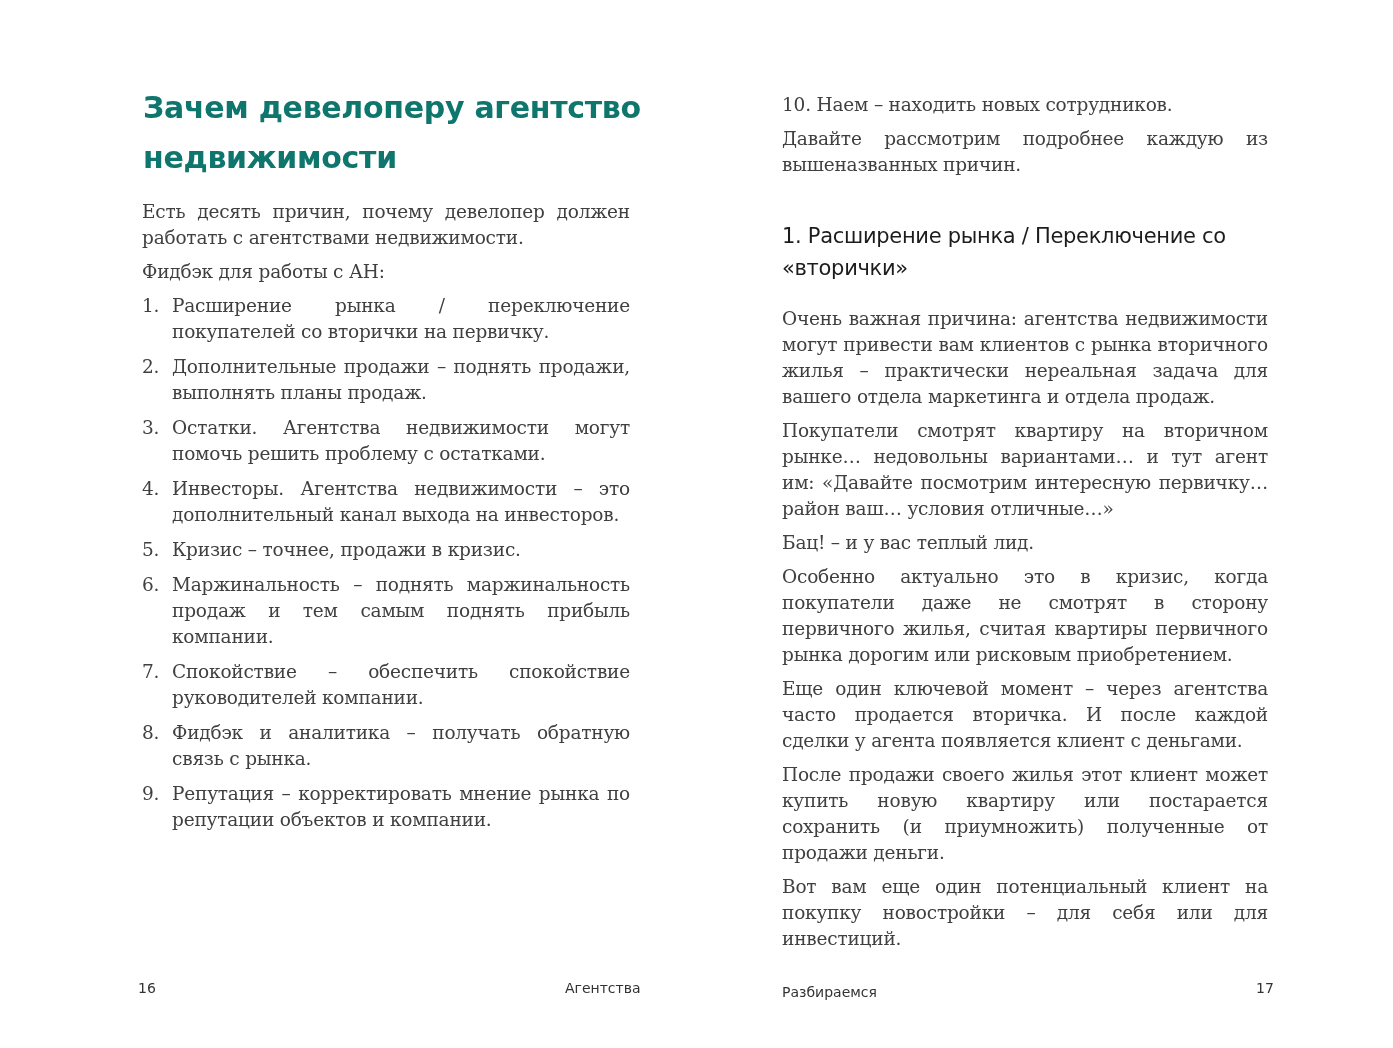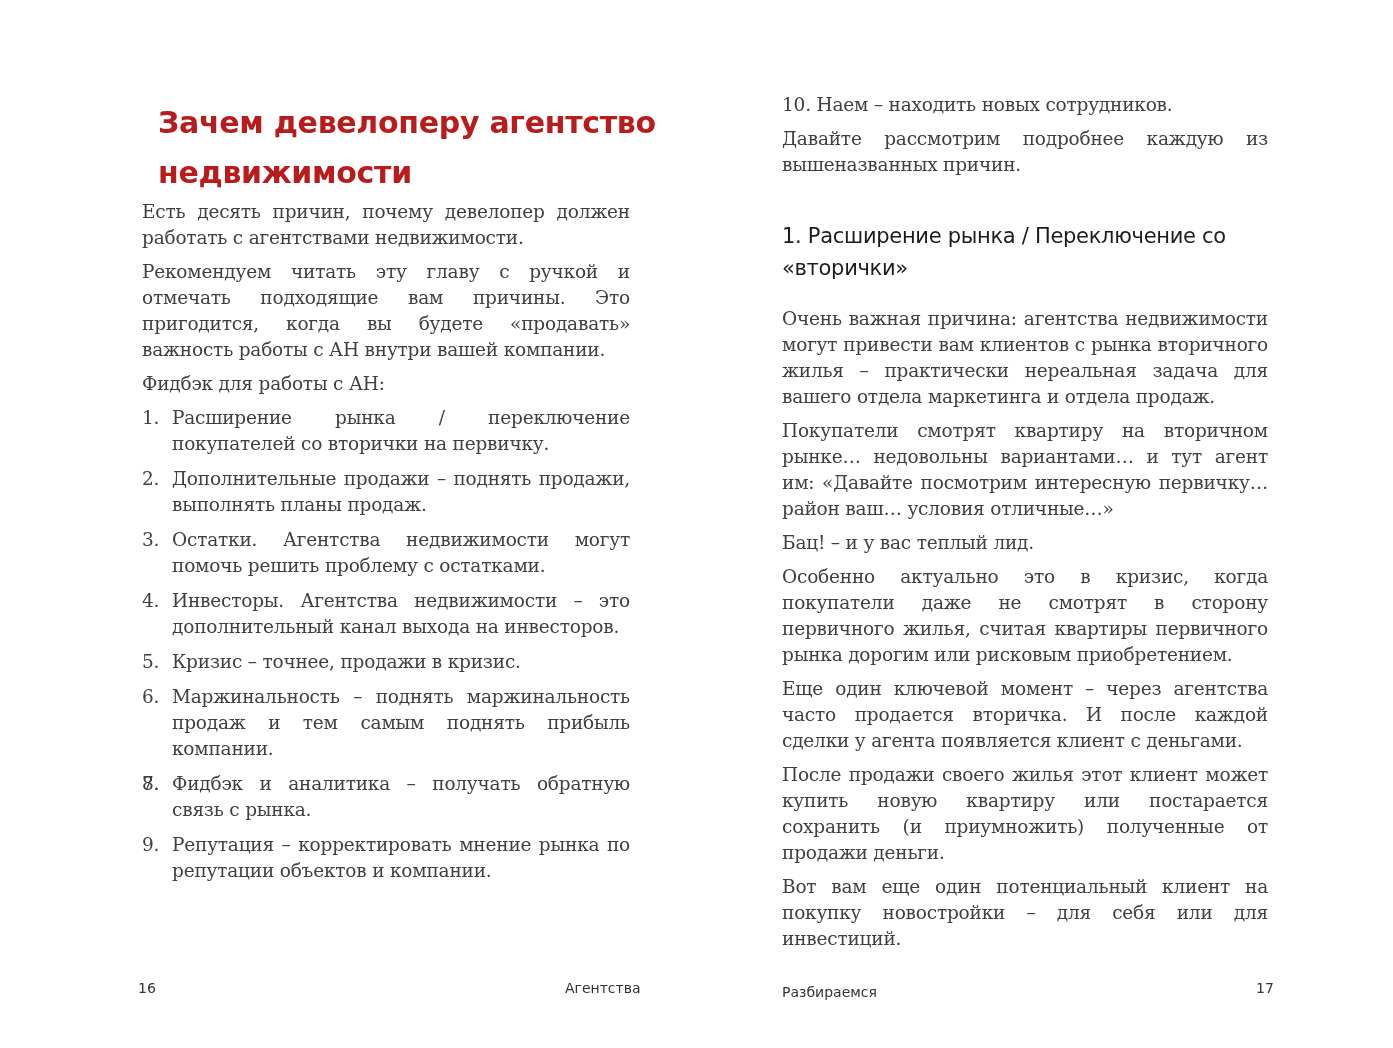--- a/index.html
+++ b/index.html
@@ -35,26 +35,26 @@
       line-height: 26px;
       color: #404040;
     }
 
     
     .chapter-title {
       position: absolute;
       left: 142px;
       top: 82px;
       width: 500px;
-      margin: 16px;
+      margin: 1px;
       font-family: "DejaVu Sans", "Liberation Sans", sans-serif;
       font-weight: 600;
       font-size: 30px;
       line-height: 50px;
-      color: #b91c1c;
+      color: #0f766e;
       letter-spacing: -0.3px;
     }
     .left-body {
       position: absolute;
       left: 142px;
       top: 199px;
       width: 488px;
     }
     .para {
       margin: 0 0 8px 0;
@@ -115,21 +115,20 @@
 </head>
 <body>
 
 <div class="spread">
 
   <div class="page page-left">
     <h1 class="chapter-title">Зачем девелоперу агентство недвижимости</h1>
 
     <div class="left-body">
       <p class="para serif">Есть десять причин, почему девелопер должен работать с агентствами недвижимости.</p>
-      <p class="para serif">Рекомендуем читать эту главу с ручкой и отмечать подходящие вам причины. Это пригодится, когда вы будете «продавать» важность работы с АН внутри вашей компании.</p>
       <p class="para serif">Фидбэк для работы с АН:</p>
 
       <ol class="reasons-list">
         <li class="reason-item serif">
           <span class="reason-num">1.</span>
           <span>Расширение рынка / переключение покупателей со вторички на первичку.</span>
         </li>
         <li class="reason-item serif">
           <span class="reason-num">2.</span>
           <span>Дополнительные продажи – поднять продажи, выполнять планы продаж.</span>
@@ -145,20 +144,21 @@
         <li class="reason-item serif">
           <span class="reason-num">5.</span>
           <span>Кризис – точнее, продажи в кризис.</span>
         </li>
         <li class="reason-item serif">
           <span class="reason-num">6.</span>
           <span>Маржинальность – поднять маржинальность продаж и тем самым поднять прибыль компании.</span>
         </li>
         <li class="reason-item serif">
           <span class="reason-num">7.</span>
+          <span>Спокойствие – обеспечить спокойствие руководителей компании.</span>
         </li>
         <li class="reason-item serif">
           <span class="reason-num">8.</span>
           <span>Фидбэк и аналитика – получать обратную связь с рынка.</span>
         </li>
         <li class="reason-item serif">
           <span class="reason-num">9.</span>
           <span>Репутация – корректировать мнение рынка по репутации объектов и компании.</span>
         </li>
       </ol>

